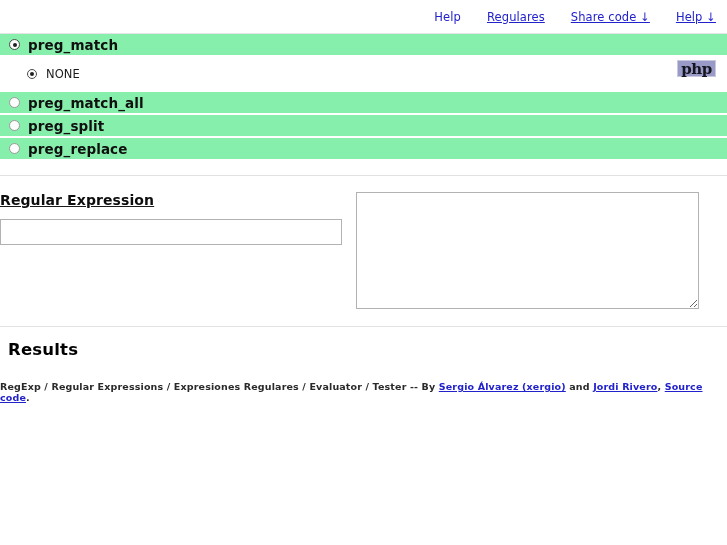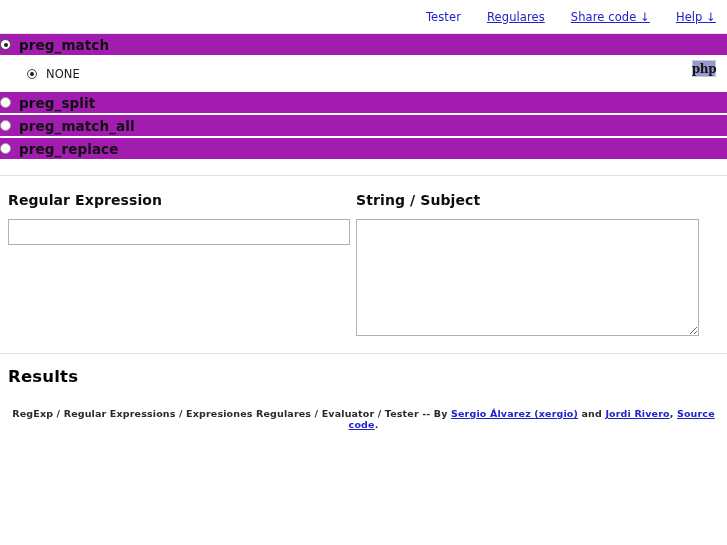--- a/index.html
+++ b/index.html
@@ -34,25 +34,26 @@
   .topbar a.plain { text-decoration: none; }
   .topbar-rule {
     height: 1px;
     background: #e4e4e4;
     width: 727px;
   }
 
   
   .options { padding-top: 0px; }
   .optrow {
-    background: #a21caf;
+    background: #86efac;
     border-bottom: 2px solid #ffffff;
     height: 23px;
     display: flex;
     align-items: center;
+    padding-left: 9px;
     position: relative;
   }
   .optrow .lbl {
     font-size: 13.5px;
     font-weight: bold;
     color: #101010;
     margin-left: 8px;
     letter-spacing: .1px;
   }
 
@@ -98,46 +99,46 @@
     border: 1px solid #949494;
     background: #ffffff;
     margin: 0 6px 0 5px;
     font-size: 11px;
     padding: 0 2px;
     font-family: "DejaVu Sans", "Liberation Sans", sans-serif;
   }
   .php-badge {
     position: absolute;
     right: 11px; top: 3px;
-    width: 24px; height: 17px;
+    width: 39px; height: 17px;
     background: #9a9ac8;
     border: 1px solid #c9c9dd;
     display: flex; align-items: center; justify-content: center;
-    font-size: 12px; font-weight: bold;
+    font-size: 15px; font-weight: bold;
     color: #15151f;
     font-family: "DejaVu Serif", serif;
     letter-spacing: -0.4px;
     cursor: pointer;
   }
 
   
   .rule {
     height: 1px;
     background: #e2e2e2;
     margin: 0;
   }
   .gap-after-options { height: 14px; }
 
   
   .fields {
     display: flex;
     padding: 0;
     margin-top: 16px;
   }
-  .col-left { width: 348px; padding-left: 8px; }
+  .col-left { width: 348px; padding-left: 0; text-decoration: underline; }
   .col-right { width: 371px; padding-left: 8px; }
   .fieldlabel {
     font-size: 14px;
     font-weight: bold;
     color: #0d0d0d;
     margin-bottom: 11px;
     letter-spacing: .1px;
   }
   .re-input {
     width: 342px; height: 26px;
@@ -168,38 +169,37 @@
     font-size: 16.5px;
     font-weight: bold;
     color: #000000;
     padding: 13px 0 0 8px;
     letter-spacing: .2px;
   }
 
   
   .footer {
     margin-top: 22px;
-    text-align: center;
     font-size: 9.5px;
     font-weight: bold;
     color: #2a2a2a;
     letter-spacing: .15px;
   }
   .footer a {
     color: #2222cc;
     text-decoration: underline;
   }
 </style>
 </head>
 <body>
 
 <div class="page">
 
   <div class="topbar">
-    <a href="#" class="plain">Tester</a>
+    <a href="#" class="plain">Help</a>
     <a href="#">Regulares</a>
     <a href="#">Share code ↓</a>
     <a href="#">Help ↓</a>
   </div>
   <div class="topbar-rule"></div>
 
   <div class="options">
 
     <div class="optrow">
       <span class="radio on"></span>
@@ -211,44 +211,43 @@
 
       <div class="subrow">
         <span class="radio sm on"></span>
         <span class="slbl">NONE</span>
       </div>
 
     </div>
 
     <div class="optrow">
       <span class="radio"></span>
+      <span class="lbl">preg_match_all</span>
+    </div>
+
+    <div class="optrow">
+      <span class="radio"></span>
       <span class="lbl">preg_split</span>
-    </div>
-
-    <div class="optrow">
-      <span class="radio"></span>
-      <span class="lbl">preg_match_all</span>
     </div>
 
     <div class="optrow">
       <span class="radio"></span>
       <span class="lbl">preg_replace</span>
     </div>
   </div>
 
   <div class="gap-after-options"></div>
   <div class="rule"></div>
 
   <div class="fields">
     <div class="col-left">
       <div class="fieldlabel">Regular Expression</div>
       <input class="re-input" type="text" value="" style="">
     </div>
     <div class="col-right">
-      <div class="fieldlabel">String / Subject</div>
       <textarea class="subj-area" style=""></textarea>
     </div>
   </div>
 
   <div class="results-rule"></div>
   <div class="results-title">Results</div>
 
   <div class="footer">
     <span>RegExp / Regular Expressions / Expresiones Regulares / Evaluator / Tester -- By </span><a href="#">Sergio Álvarez (xergio)</a><span> and </span><a href="#">Jordi Rivero</a><span>, </span><a href="#">Source code</a><span>.</span>
   </div>

